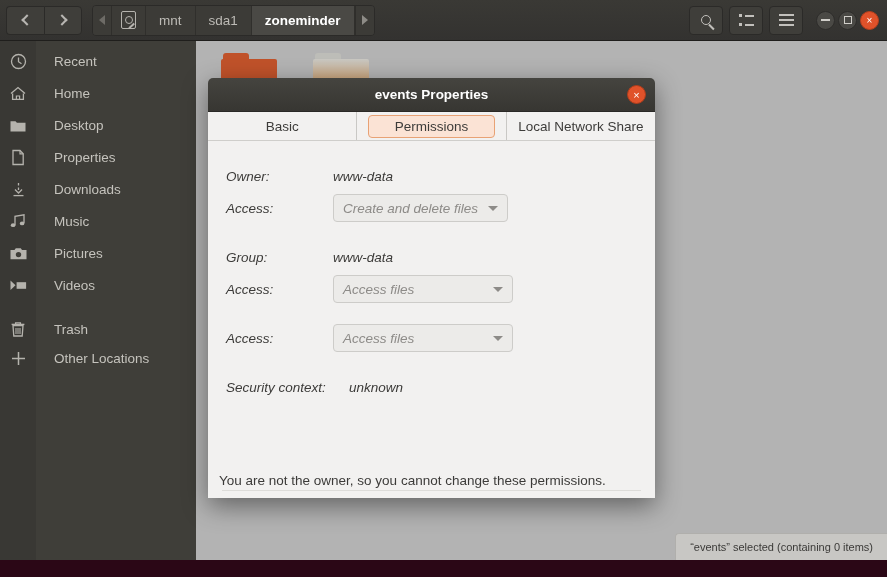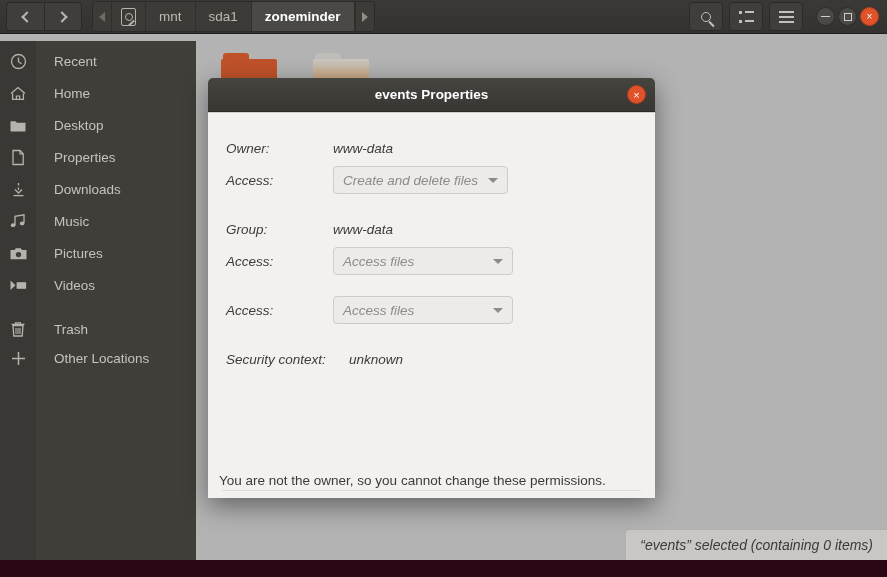--- a/index.html
+++ b/index.html
@@ -6,21 +6,21 @@
   html, body {
     width: 887px; height: 577px;
     font-family: "Liberation Sans", sans-serif;
     overflow: hidden;
     background: #b3b3b3;
   }
   #app { position: relative; width: 887px; height: 577px; }
 
   
   .headerbar {
-    position: absolute; left: 0; top: 0; width: 887px; height: 34px;
+    position: absolute; left: 0; top: 0; width: 887px; height: 41px;
     background: linear-gradient(to bottom, #3a3935, #333230);
     border-bottom: 1px solid #1f1e1c;
     display: flex; align-items: center;
   }
   .navgroup { display: flex; margin-left: 6px; }
   .navbtn {
     width: 38px; height: 29px;
     background: #3f3e3a;
     border: 1px solid #2b2a28;
     display: flex; align-items: center; justify-content: center;
@@ -133,21 +133,21 @@
     background: #c0522a; border-radius: 2px;
   }
   .folder.sel .tab { background: #bdbdb8; }
   .folder.sel .body { background: linear-gradient(to bottom,#c9c8c3,#c98b4a); }
 
   .statusbar {
     position: absolute; right: 0; bottom: 17px;
     padding: 7px 14px; background: #c8c7c4;
     border: 1px solid #b0afac; border-bottom: none; border-right: none;
     border-radius: 4px 0 0 0;
-    font-size: 14px; color: #3b3a38; white-space: nowrap; font-style: italic;
+    font-size: 11px; color: #3b3a38; white-space: nowrap;
   }
   .bottomstrip {
     position: absolute; left: 0; bottom: 0; width: 887px; height: 17px;
     background: #2b0716;
   }
 
   
   .dialog {
     position: absolute; left: 208px; top: 78px; width: 447px; height: 420px;
     box-shadow: 0 8px 26px rgba(0,0,0,0.45);
@@ -391,20 +391,27 @@
   <div class="statusbar">“events” selected  (containing 0 items)</div>
   <div class="bottomstrip"></div>
 
   <div class="dialog">
     <div class="dlg-title">
       <span>events Properties</span>
       <div class="dlg-close">×</div>
     </div>
 
     <div class="dlg-body">
+      <div class="tabs">
+        <div class="tab-item">Basic</div>
+        <div class="tab-item active">
+          <span class="tab-pill">Permissions</span>
+        </div>
+        <div class="tab-item">Local Network Share</div>
+      </div>
       <div class="tabs-underline"></div>
 
       <div class="form">
 
         <div class="row">
           <span class="lbl">Owner:</span>
           <span class="val">www-data</span>
         </div>
 
         <div class="row">

